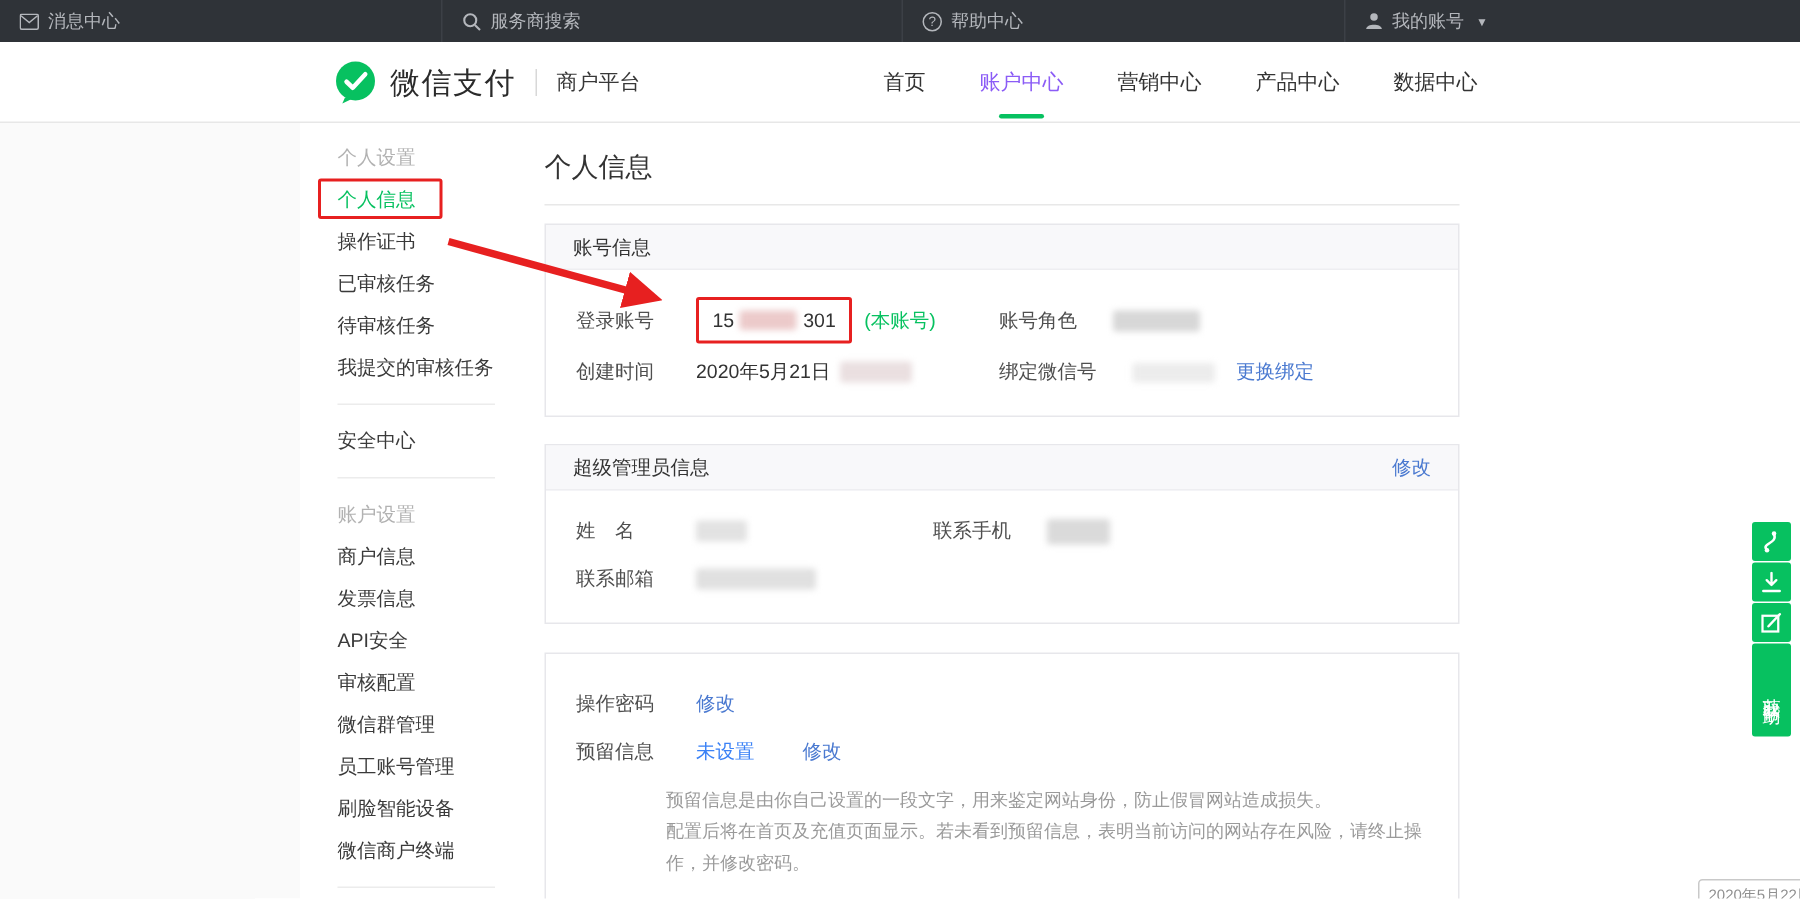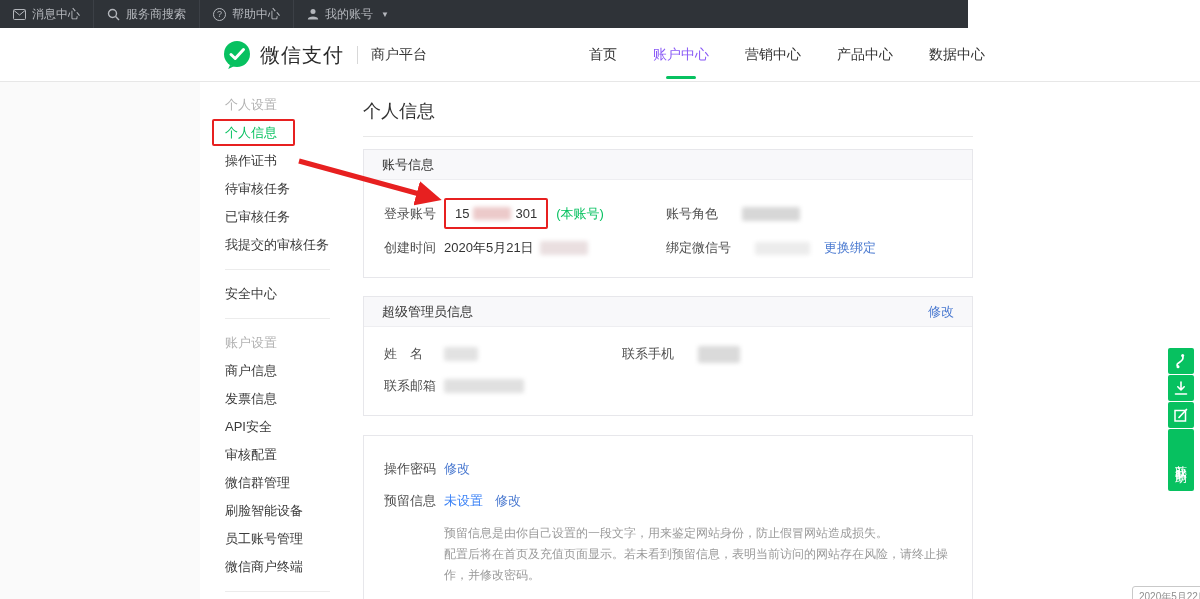--- a/index.html
+++ b/index.html
@@ -5,22 +5,22 @@
   * { margin:0; padding:0; box-sizing:border-box; }
   html,body { width:1200px; height:599px; }
   body {
     position:relative; overflow:hidden; background:#ffffff;
     font-family:"Liberation Sans","DejaVu Sans",sans-serif;
     color:#333; font-size:13px;
   }
 
   
   .topbar {
-    position:absolute; top:0; left:0; width:968px; height:28px;
-    background:#2f3338; display:flex; justify-content:flex-start;
+    position:absolute; top:0; left:0; width:1200px; height:28px;
+    background:#2f3338; display:flex; justify-content:space-between;
     padding-right:195px; align-items:stretch;
   }
   .topbar-item {
     display:flex; align-items:center; gap:6px; padding:0 13px;
     color:#b4b7bc; font-size:12px; cursor:pointer;
   }
   .topbar-item + .topbar-item { border-left:1px solid #3c4046; }
   .topbar-item svg { display:block; }
   .q-circle {
     width:13px; height:13px; border:1px solid #b4b7bc; border-radius:50%;
@@ -68,21 +68,21 @@
 
   .card { border:1px solid #e7e7eb; margin-top:12px; background:#fff; }
   .card.admin { margin-top:18px; }
   .card.security { margin-top:19px; height:200px; }
   .card-header {
     height:30px; line-height:29px; background:#f8f8fa; padding:0 18px;
     font-size:13px; color:#333; border-bottom:1px solid #eeeef1;
     display:flex; justify-content:space-between; align-items:center;
   }
   .card-body { padding:18px 20px 20px 20px; }
-  .row { position:relative; display:flex; align-items:center; }
+  .row { position:relative; display:flex; align-items:center;gap:20px; }
   .row + .row { margin-top:10px; }
   .lbl { width:60px; color:#4f4f4f; flex:none; }
   .val { color:#333; display:flex; align-items:center; }
   .col-right { position:absolute; display:flex; align-items:center; }
   .card.account .col-right { left:282px; }
   .card.admin .col-right { left:238px; }
   .col-right .lbl { width:auto; margin-right:24px; }
 
   .redbox {
     display:inline-flex; align-items:center; border:2px solid #e72020;
@@ -180,34 +180,34 @@
 
 <div class="left-strip"></div>
 
 <div class="sidebar">
   <div class="side-title">个人设置</div>
   <div class="side-item active">
     <span>个人信息</span>
     <span class="side-box"></span>
   </div>
   <div class="side-item">操作证书</div>
+  <div class="side-item">已审核任务</div>
   <div class="side-item">待审核任务</div>
-  <div class="side-item">已审核任务</div>
   <div class="side-item">我提交的审核任务</div>
   <div class="side-divider"></div>
   <div class="side-item">安全中心</div>
   <div class="side-divider"></div>
   <div class="side-title second">账户设置</div>
   <div class="side-item">商户信息</div>
   <div class="side-item">发票信息</div>
   <div class="side-item">API安全</div>
   <div class="side-item">审核配置</div>
   <div class="side-item">微信群管理</div>
+  <div class="side-item">员工账号管理</div>
   <div class="side-item">刷脸智能设备</div>
-  <div class="side-item">员工账号管理</div>
   <div class="side-item">微信商户终端</div>
   <div class="side-divider"></div>
 </div>
 
 <div class="content">
   <h1 class="page-title">个人信息</h1>
   <div class="title-rule"></div>
 
   <div class="card account">
     <div class="card-header">

